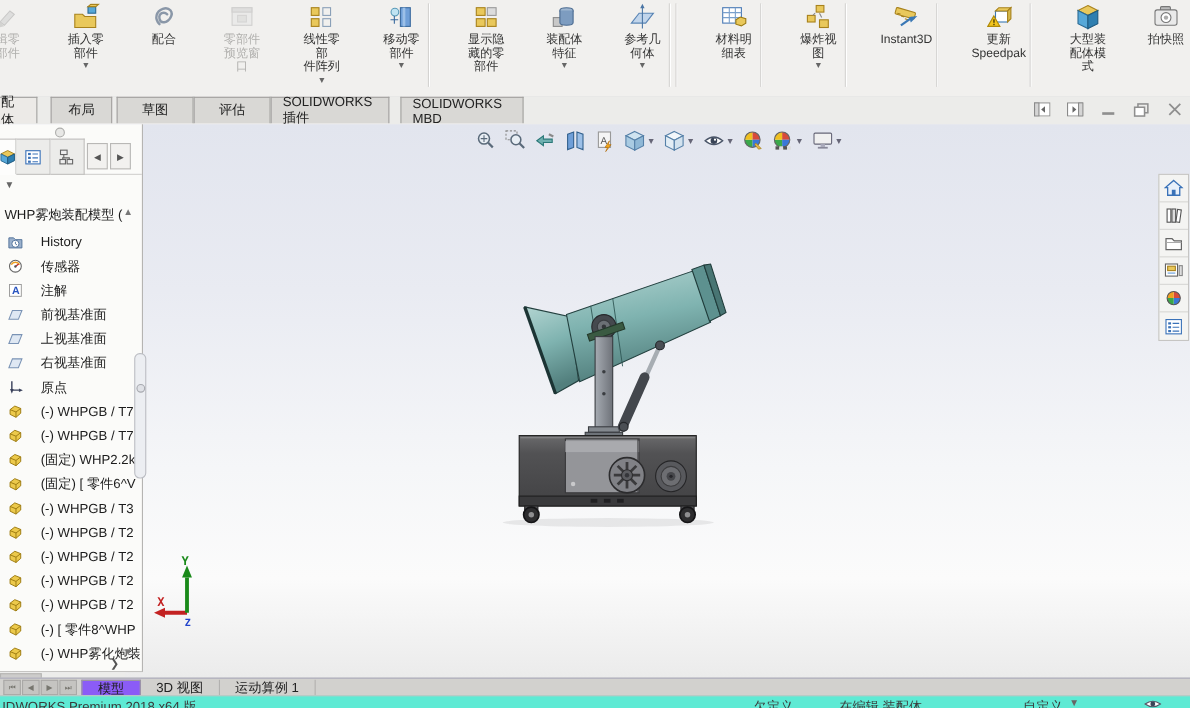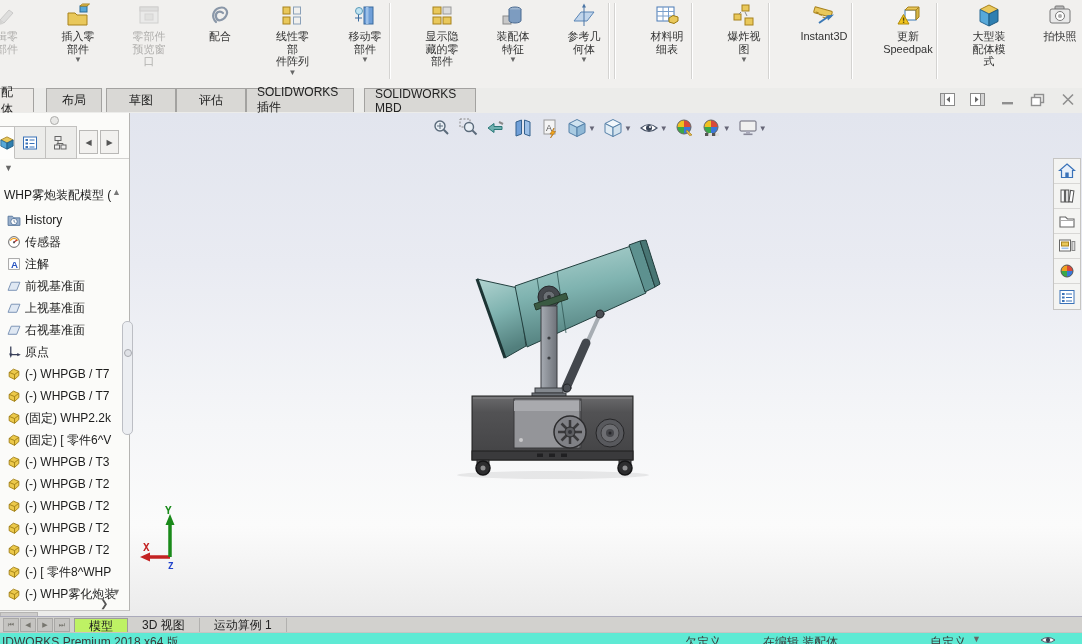--- a/index.html
+++ b/index.html
@@ -38,21 +38,21 @@
   .ptabs{position:absolute;left:0;top:13px;width:129px;height:32px;border-bottom:1px solid #d2d1cf;display:flex;}
   .ptab{width:30px;height:31px;border:1px solid #c2c1bf;border-left:none;background:#ececea;
         display:flex;align-items:center;justify-content:center;}
   .ptab.active{background:#fdfdfc;border-bottom:1px solid #fdfdfc;}
   .ptab.cut{width:14px;}
   .pnav{width:17px;height:22px;margin-top:4px;border:1px solid #b9b8b6;background:#f2f1ef;color:#555;
         font-size:8px;display:flex;align-items:center;justify-content:center;margin-left:2px;}
   .filter-caret{position:absolute;left:4px;top:50px;font-size:9px;color:#666;}
   .tree{position:absolute;left:0;top:62px;width:129px;height:430px;overflow:hidden;}
   .troot{position:absolute;left:4px;top:12px;font-size:12px;color:#1c1c1c;white-space:nowrap;width:118px;overflow:hidden;}
-  .tr{position:absolute;left:7px;height:20px;display:flex;align-items:center;gap:4px;font-size:12px;
+  .tr{position:absolute;left:7px;height:20px;display:flex;align-items:center;gap:16px;font-size:12px;
       color:#1c1c1c;white-space:nowrap;width:120px;overflow:hidden;cursor:default;}
   .tr svg{flex:0 0 14px;width:14px;height:14px;}
   .scrollup{position:absolute;right:8px;top:12px;font-size:9px;color:#777;}
   .scrolldn{position:absolute;right:8px;top:474px;font-size:9px;color:#777;}
   .hsb{position:absolute;left:0;top:498px;width:114px;height:9px;background:#ececea;}
   .hsb .thumb{position:absolute;left:0;top:1px;width:36px;height:7px;background:#cdcccb;border:1px solid #b5b4b2;}
   .expandR{position:absolute;left:100px;top:485px;font-size:10px;color:#555;}
   .splitpill{position:absolute;left:122px;top:208px;width:9px;height:112px;background:#eceef2;
              border:1px solid #bcbec4;border-radius:5px;}
   .splitdot{position:absolute;left:124px;top:236px;width:6px;height:6px;border-radius:50%;
@@ -73,21 +73,21 @@
   
   .model{position:absolute;left:437px;top:105px;}
   
   .btabs{position:absolute;left:0;top:616px;width:1082px;height:16px;background:#d2d1ce;
          border-top:1px solid #aab;display:flex;align-items:flex-end;}
   .bnav{display:flex;gap:1px;margin:0 4px 1px 3px;}
   .bnav span{width:14px;height:12px;border:1px solid #a9a8a6;background:#c5c4c1;color:#77766f;
              font-size:7px;display:flex;align-items:center;justify-content:center;}
   .btab{height:15px;box-sizing:border-box;padding:0 14px;font-size:12px;color:#222;display:flex;
         align-items:center;border-right:1px solid #b2b1af;cursor:default;}
-  .btab.active{background:#bef264;border:1px solid #9d9c9a;border-bottom:none;}
+  .btab.active{background:#8b5cf6;border:1px solid #9d9c9a;border-bottom:none;}
   
   .sbar{position:absolute;left:0;top:632px;width:1082px;height:12px;background:#5eead4;
         border-top:1px solid #c6c5c3;overflow:hidden;font-size:12px;color:#3a3a3a;}
   .sbar .sl{position:absolute;left:2px;top:1px;}
   .s1{position:absolute;left:685px;top:1px;}
   .s2{position:absolute;left:763px;top:1px;}
   .s3{position:absolute;left:930px;top:1px;}
   .s3c{position:absolute;left:972px;top:1px;font-size:9px;color:#666;}
   .seye{position:absolute;left:1040px;top:1px;}
 </style>
@@ -142,36 +142,36 @@
     <svg class="ric" viewBox="0 0 26 26">
         <path d="M3 10 h7 l2 2 h10 v10 H3z" fill="#e9c85b" stroke="#a8821c"></path>
         <rect x="15" y="3" width="7" height="6" fill="#57a8d8" stroke="#2b6a94"></rect>
         <path d="M15 3 l2.5-2 h7 l-2.5 2z" fill="#e9c85b" stroke="#a8821c"></path>
       </svg>
     <span class="rlb">插入零
 部件</span>
     <span class="rcaret">▼</span>
   </div>
 
+  <div class="rbtn">
+    <svg class="ric" viewBox="0 0 26 26">
+        <path d="M9 19 C4 14 6 7 12 5 C18 3 22 8 19 13 C16 18 10 19 9 14 C8 9 13 7 16 10" fill="none" stroke="#8a97a8" stroke-width="2.2" stroke-linecap="round"></path>
+      </svg>
+    <span class="rlb">配合</span>
+  </div>
+
   <div class="rbtn dim">
     <svg class="ric" viewBox="0 0 26 26">
         <rect x="4" y="4" width="18" height="16" fill="#e3e3e3" stroke="#aaa"></rect>
         <rect x="4" y="4" width="18" height="4" fill="#c9c9c9" stroke="#aaa"></rect>
         <rect x="9" y="11" width="8" height="6" fill="#cfcfcf" stroke="#b5b5b5"></rect>
       </svg>
     <span class="rlb">零部件
 预览窗
 口</span>
-  </div>
-
-  <div class="rbtn">
-    <svg class="ric" viewBox="0 0 26 26">
-        <path d="M9 19 C4 14 6 7 12 5 C18 3 22 8 19 13 C16 18 10 19 9 14 C8 9 13 7 16 10" fill="none" stroke="#8a97a8" stroke-width="2.2" stroke-linecap="round"></path>
-      </svg>
-    <span class="rlb">配合</span>
   </div>
 
   <div class="rbtn">
     <svg class="ric" viewBox="0 0 26 26">
         <rect x="4" y="4" width="7" height="7" fill="#e9c85b" stroke="#a8821c"></rect>
         <rect x="4" y="14" width="7" height="7" fill="#e9c85b" stroke="#a8821c"></rect>
         <rect x="14.5" y="4" width="7" height="7" fill="none" stroke="#8aa0b8"></rect>
         <rect x="14.5" y="14" width="7" height="7" fill="none" stroke="#8aa0b8"></rect>
       </svg>
     <span class="rlb">线性零部

